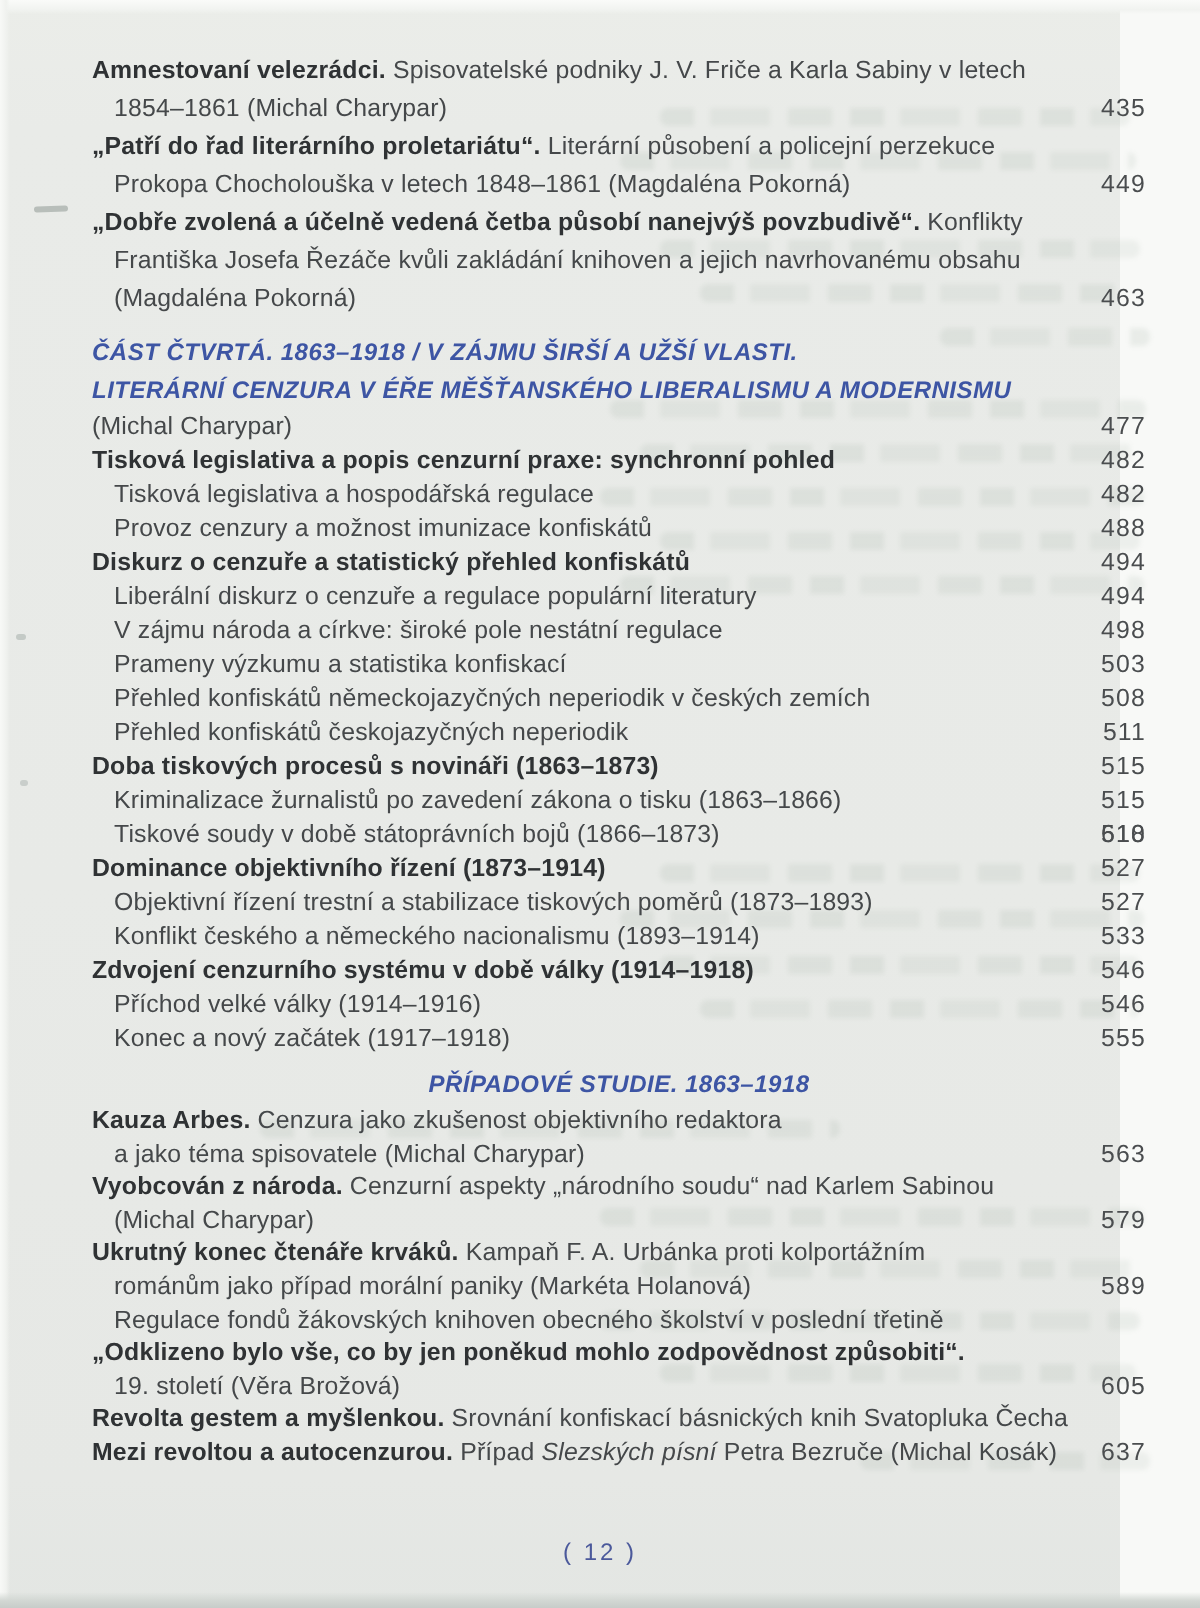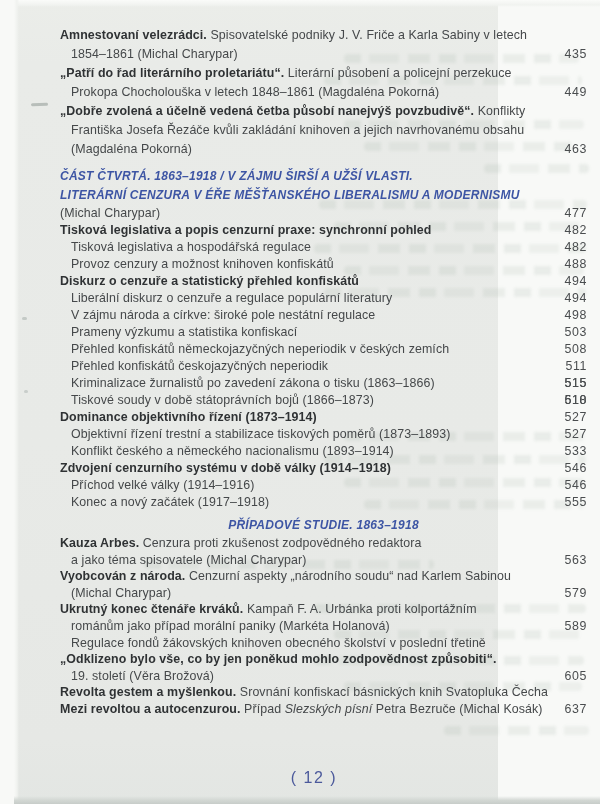--- a/index.html
+++ b/index.html
@@ -3,21 +3,21 @@
 <meta charset="utf-8">
 <style>
   html,body{margin:0;padding:0;}
   body{
     width:600px;height:804px;position:relative;overflow:hidden;
     background:#f8f9f7;
     font-family:"Liberation Sans","DejaVu Sans",sans-serif;
     -webkit-font-smoothing:antialiased;
   }
   .page{
-    position:absolute;left:14px;top:0;width:484px;height:804px;
+    position:absolute;left:0;top:0;width:560px;height:804px;
     background:linear-gradient(180deg,#ebede9 0%,#e9ebe8 8%,#e8eae7 55%,#e6e8e5 92%,#e3e6e3 100%);
   }
   .edge-top{position:absolute;left:0;top:0;width:600px;height:7px;
     background:linear-gradient(180deg,#fafbf9,#f1f3f0 70%,rgba(241,243,240,0));}
   .edge-left{position:absolute;left:0;top:0;width:5px;height:804px;
     background:linear-gradient(90deg,#f8f9f7,#f0f2ef 60%,rgba(240,242,239,0));}
   .edge-bottom{position:absolute;left:0;bottom:0;width:600px;height:8px;
     background:linear-gradient(180deg,rgba(214,219,215,0),#d2d7d3 55%,#c7ccc9);}
 
   .ghost-layer{position:absolute;left:0;top:0;width:600px;height:804px;pointer-events:none;}
@@ -53,21 +53,21 @@
   .blk1{margin-top:8px;}
   .blk1 .heading-line{line-height:19px;}
   .blk2 .row{line-height:17px;}
   .blk3{margin-top:5px;text-align:center;}
   .blk3 .heading-line{line-height:18px;}
   .blk4{margin-top:1px;}
   .blk4 .row{line-height:16.6px;}
 
   .page-label{
     position:absolute;left:0;top:769px;width:600px;text-align:center;
-    color:#4b599b;font-size:16px;letter-spacing:1.5px;
+    color:#4b599b;font-size:12px;letter-spacing:1.5px;
   }
 </style>
 </head>
 <body>
 
 <div class="page">
   <div class="ghost-layer">
       <div class="ghost-bar" style="left: 330px; top: 54px; width: 235px;"></div>
       <div class="ghost-bar" style="left: 310px; top: 76px; width: 258px;"></div>
       <div class="ghost-bar" style="left: 330px; top: 120px; width: 240px;"></div>
@@ -101,43 +101,43 @@
         <div class="row indent"><span class="row-text"><span class="seg">(Magdaléna Pokorná)</span></span><span class="row-page">463</span></div>
       </div>
       <div class="blk blk1">
         <div class="heading-line">ČÁST ČTVRTÁ. 1863–1918 / V ZÁJMU ŠIRŠÍ A UŽŠÍ VLASTI.</div>
         <div class="heading-line">LITERÁRNÍ CENZURA V ÉŘE MĚŠŤANSKÉHO LIBERALISMU A MODERNISMU</div>
       </div>
       <div class="blk blk2">
         <div class="row"><span class="row-text"><span class="seg">(Michal Charypar)</span></span><span class="row-page">477</span></div>
         <div class="row"><span class="row-text"><span class="seg b">Tisková legislativa a popis cenzurní praxe: synchronní pohled</span></span><span class="row-page">482</span></div>
         <div class="row indent"><span class="row-text"><span class="seg">Tisková legislativa a hospodářská regulace</span></span><span class="row-page">482</span></div>
-        <div class="row indent"><span class="row-text"><span class="seg">Provoz cenzury a možnost knihoven konfiskátů</span></span><span class="row-page">488</span></div>
+        <div class="row indent"><span class="row-text"><span class="seg">Provoz cenzury a možnost imunizace konfiskátů</span></span><span class="row-page">488</span></div>
         <div class="row"><span class="row-text"><span class="seg b">Diskurz o cenzuře a statistický přehled konfiskátů</span></span><span class="row-page">494</span></div>
         <div class="row indent"><span class="row-text"><span class="seg">Liberální diskurz o cenzuře a regulace populární literatury</span></span><span class="row-page">494</span></div>
         <div class="row indent"><span class="row-text"><span class="seg">V zájmu národa a církve: široké pole nestátní regulace</span></span><span class="row-page">498</span></div>
         <div class="row indent"><span class="row-text"><span class="seg">Prameny výzkumu a statistika konfiskací</span></span><span class="row-page">503</span></div>
         <div class="row indent"><span class="row-text"><span class="seg">Přehled konfiskátů německojazyčných neperiodik v českých zemích</span></span><span class="row-page">508</span></div>
         <div class="row indent"><span class="row-text"><span class="seg">Přehled konfiskátů českojazyčných neperiodik</span></span><span class="row-page">511</span></div>
-        <div class="row"><span class="row-page">515</span></div>
+        <div class="row"><span class="row-text"><span class="seg b">Doba tiskových procesů s novináři (1863–1873)</span></span><span class="row-page">515</span></div>
         <div class="row indent"><span class="row-text"><span class="seg">Kriminalizace žurnalistů po zavedení zákona o tisku (1863–1866)</span></span><span class="row-page">515</span></div>
         <div class="row indent"><span class="row-page">518</span></div>
         <div class="row indent"><span class="row-text"><span class="seg">Tiskové soudy v době státoprávních bojů (1866–1873)</span></span><span class="row-page">610</span></div>
         <div class="row"><span class="row-text"><span class="seg b">Dominance objektivního řízení (1873–1914)</span></span><span class="row-page">527</span></div>
         <div class="row indent"><span class="row-text"><span class="seg">Objektivní řízení trestní a stabilizace tiskových poměrů (1873–1893)</span></span><span class="row-page">527</span></div>
         <div class="row indent"><span class="row-text"><span class="seg">Konflikt českého a německého nacionalismu (1893–1914)</span></span><span class="row-page">533</span></div>
         <div class="row"><span class="row-text"><span class="seg b">Zdvojení cenzurního systému v době války (1914–1918)</span></span><span class="row-page">546</span></div>
         <div class="row indent"><span class="row-text"><span class="seg">Příchod velké války (1914–1916)</span></span><span class="row-page">546</span></div>
         <div class="row indent"><span class="row-text"><span class="seg">Konec a nový začátek (1917–1918)</span></span><span class="row-page">555</span></div>
       </div>
       <div class="blk blk3">
         <div class="heading-line">PŘÍPADOVÉ STUDIE. 1863–1918</div>
       </div>
       <div class="blk blk4">
-        <div class="row"><span class="row-text"><span class="seg b">Kauza Arbes.</span><span class="seg"> Cenzura proti zkušenost zodpovědného redaktora</span></span></div>
+        <div class="row"><span class="row-text"><span class="seg b">Kauza Arbes.</span><span class="seg"> Cenzura jako zkušenost objektivního redaktora</span></span></div>
         <div class="row indent"><span class="row-text"><span class="seg">a jako téma spisovatele (Michal Charypar)</span></span><span class="row-page">563</span></div>
         <div class="row"><span class="row-text"><span class="seg b">Vyobcován z národa.</span><span class="seg"> Cenzurní aspekty „národního soudu“ nad Karlem Sabinou</span></span></div>
         <div class="row indent"><span class="row-text"><span class="seg">(Michal Charypar)</span></span><span class="row-page">579</span></div>
         <div class="row"><span class="row-text"><span class="seg b">Ukrutný konec čtenáře krváků.</span><span class="seg"> Kampaň F. A. Urbánka proti kolportážním</span></span></div>
         <div class="row indent"><span class="row-text"><span class="seg">románům jako případ morální paniky (Markéta Holanová)</span></span><span class="row-page">589</span></div>
         <div class="row indent"><span class="row-text"><span class="seg">Regulace fondů žákovských knihoven obecného školství v poslední třetině</span></span></div>
         <div class="row"><span class="row-text"><span class="seg b">„Odklizeno bylo vše, co by jen poněkud mohlo zodpovědnost způsobiti“.</span></span></div>
         <div class="row indent"><span class="row-text"><span class="seg">19. století (Věra Brožová)</span></span><span class="row-page">605</span></div>
         <div class="row"><span class="row-text"><span class="seg b">Revolta gestem a myšlenkou.</span><span class="seg"> Srovnání konfiskací básnických knih Svatopluka Čecha</span></span></div>
         <div class="row"><span class="row-text"><span class="seg b">Mezi revoltou a autocenzurou.</span><span class="seg"> Případ </span><span class="seg i">Slezských písní</span><span class="seg"> Petra Bezruče (Michal Kosák)</span></span><span class="row-page">637</span></div>

